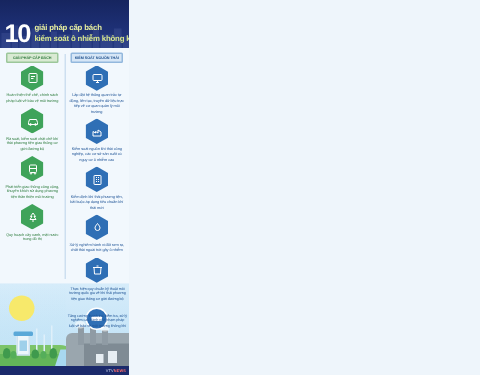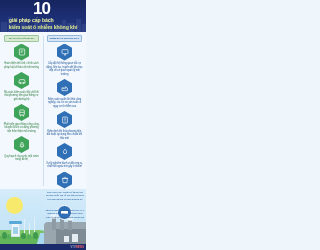--- a/index.html
+++ b/index.html
@@ -24,21 +24,21 @@
   .b5{left:27px;width:6px;height:7px;}
   .b6{left:34px;width:4px;height:11px;}
   .b7{left:39px;width:8px;height:9px;}
   .b8{left:48px;width:5px;height:14px;}
   .b9{left:54px;width:7px;height:8px;}
   .b10{left:62px;width:4px;height:12px;}
   .b11{left:67px;width:8px;height:9px;}
   .b12{left:76px;width:5px;height:13px;}
   .b13{left:82px;width:4px;height:8px;}
   .hdr-inner{position:absolute;left:0;top:0;width:86px;height:45px;
-    display:flex;align-items:center;padding:0 3px;box-sizing:border-box;flex-direction:column;}
+    display:flex;align-items:center;padding:0 3px;box-sizing:border-box;}
   .big-num{font-size:17px;font-weight:bold;color:#ffffff;line-height:1;
     letter-spacing:-1px;margin-right:3px;flex:none;}
   .hdr-text{display:flex;flex-direction:column;justify-content:center;}
   .hdr-l1,.hdr-l2{font-size:5.2px;font-weight:bold;color:#eaf1a0;line-height:1.28;
     letter-spacing:-.1px;white-space:nowrap;}
   .hdr-l2{color:#d9e88f;}
 
   
   .content{position:relative;height:157px;background:#f2f8fd;overflow:hidden;}
   .divider{position:absolute;left:43px;top:4px;width:1px;height:150px;background:#cddff0;}

